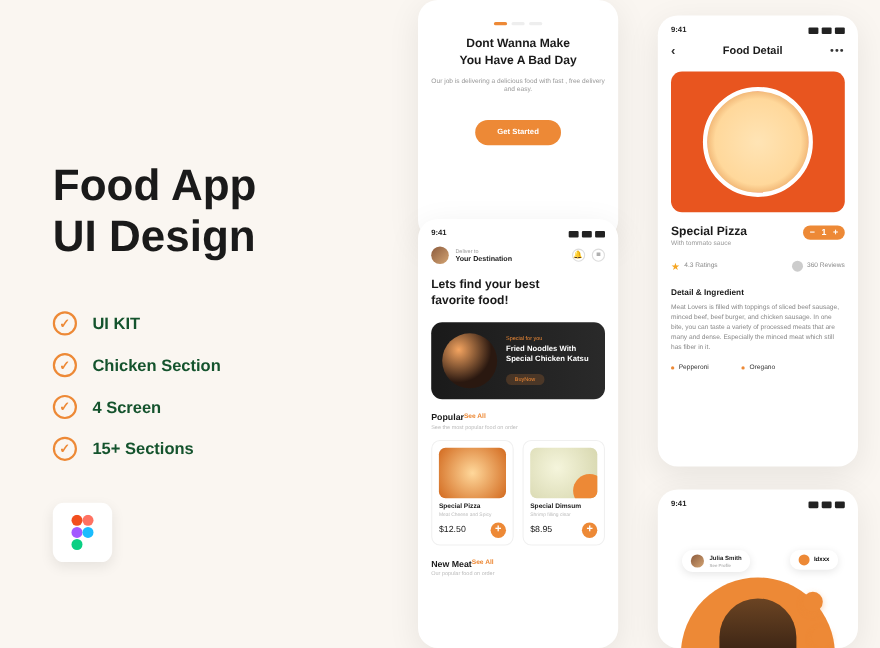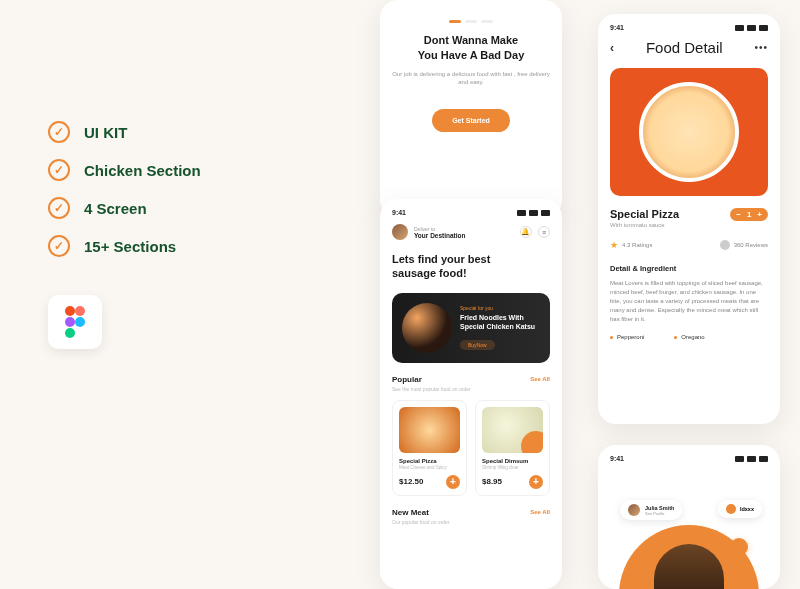--- a/index.html
+++ b/index.html
@@ -32,37 +32,37 @@
 .hl1{font-size:5px;color:#999}
 .hl2{font-size:6.5px;font-weight:700;color:#1a1a1a}
 .hicn{width:12px;height:12px;border-radius:50%;border:1px solid #ddd;display:flex;align-items:center;justify-content:center;font-size:7px;color:#666}
 .hero{font-size:11px;font-weight:700;color:#1a1a1a;line-height:1.3;margin:12px 0}
 .card{background:linear-gradient(90deg,#1a1a1a,#2a2a2a);border-radius:10px;padding:10px;display:flex;align-items:center;gap:8px;margin-bottom:12px}
 .cimg{width:50px;height:50px;border-radius:50%;background:radial-gradient(circle at 30% 30%,#f4a460 0%,#2a1810 60%)}
 .cinfo{flex:1}
 .ct1{font-size:5px;color:#ed8936}
 .ct2{font-size:7px;font-weight:700;color:#fff;line-height:1.3;margin:2px 0}
 .cbuy{font-size:5px;color:#ed8936;background:rgba(237,137,54,.2);padding:2px 8px;border-radius:8px;display:inline-block;margin-top:3px}
-.secr{display:flex;justify-content:space-between;align-items:center;margin-bottom:2px}
+.secr{display:flex;align-items:center;margin-bottom:2px}
 .sec-t{font-size:8px;font-weight:700;color:#1a1a1a}
 .sec-a{font-size:6px;font-weight:600;color:#ed8936}
 .sec-s{font-size:5px;color:#bbb;margin-bottom:8px}
 .grid{display:flex;gap:8px;margin-bottom:12px}
 .fcard{flex:1;background:#fff;border:1px solid #f0f0f0;border-radius:8px;padding:6px}
 .fimg{width:100%;height:46px;border-radius:6px;background:radial-gradient(circle,#ffd89b,#d2691e)}
 .fimg.d{background:radial-gradient(circle at 40% 40%,#f5f5dc,#d4d4aa);position:relative;overflow:hidden}
 .fimg.d::after{content:'';position:absolute;right:-8px;bottom:-8px;width:30px;height:30px;border-radius:50%;background:#ed8936}
 .fn{font-size:6px;font-weight:700;color:#1a1a1a;margin-top:5px}
 .fs{font-size:4.5px;color:#bbb;margin-top:1px}
 .frow{display:flex;justify-content:space-between;align-items:center;margin-top:5px}
-.fp{font-size:8px;font-weight:700;color:#1a1a1a}
+.fp{font-size:8px;font-weight:400;color:#1a1a1a}
 .fadd{width:14px;height:14px;background:#ed8936;border-radius:50%;color:#fff;display:flex;align-items:center;justify-content:center;font-size:10px;font-weight:bold}
 .dhead{display:flex;justify-content:space-between;align-items:center;margin:8px 0 12px}
 .back{font-size:12px;color:#333;font-weight:bold}
-.dtit{font-size:15px;font-weight:400;color:#1a1a1a}
+.dtit{font-size:10px;font-weight:700;color:#1a1a1a}
 .more{color:#333;font-size:10px;letter-spacing:1px}
 .pimg{width:100%;height:128px;border-radius:10px;background:#e8551f;position:relative;overflow:hidden}
 .pizza{position:absolute;left:50%;top:50%;transform:translate(-50%,-50%);width:100px;height:100px;border-radius:50%;background:radial-gradient(circle,#ffe4b5 0%,#ffd89b 60%,#d2691e 100%);border:4px solid #fff}
 .prow{display:flex;justify-content:space-between;align-items:flex-start;margin-top:12px}
 .pname{font-size:11px;font-weight:700;color:#1a1a1a}
 .psub{font-size:6px;color:#999;margin-top:2px}
 .qty{background:#ed8936;border-radius:10px;padding:2px 6px;display:flex;align-items:center;gap:6px;color:#fff;font-size:8px;font-weight:600}
 .meta{display:flex;justify-content:space-between;align-items:center;margin-top:12px}
 .mb{display:flex;align-items:center;gap:4px}
 .star{color:#f5a623;font-size:9px}
@@ -83,20 +83,24 @@
 .blob{position:absolute;left:50%;top:55px;transform:translateX(-50%);width:140px;height:140px;border-radius:50%;background:#ed8936}
 .person{position:absolute;left:50%;bottom:0;transform:translateX(-50%);width:70px;height:50px;border-radius:35px 35px 0 0;background:linear-gradient(180deg,#6b4423,#3b2414)}
 .fab{position:absolute;width:18px;height:18px;border-radius:50%;background:#ed8936;box-shadow:0 2px 6px rgba(237,137,54,.4)}
 .f1{right:20px;top:68px}
 .f2{right:12px;top:100px}
 </style>
 </head>
 <body>
 
 <div class="left">
+  <div class="heading">
+    <div>Food App</div>
+    <div>UI Design</div>
+  </div>
   <div class="features">
     <div class="feat">
         <span class="chk">✓</span>
         <span class="feat-txt">UI KIT</span>
       </div>
     <div class="feat">
         <span class="chk">✓</span>
         <span class="feat-txt">Chicken Section</span>
       </div>
     <div class="feat">
@@ -141,21 +145,21 @@
     </div>
   <div class="hrow">
     <div class="av"></div>
     <div class="hcol">
         <div class="hl1">Deliver to</div>
         <div class="hl2">Your Destination</div>
       </div>
     <div class="hicn">🔔</div>
     <div class="hicn">≡</div>
   </div>
-  <div class="hero"><span>Lets find your best</span><br><span>sausage food!</span></div>
+  <div class="hero"><span>Lets find your best</span><br><span>favorite food!</span></div>
   <div class="card">
     <div class="cimg"></div>
     <div class="cinfo"><div class="ct1">Special for you</div><div class="ct2">Fried Noodles With Special Chicken Katsu</div><div class="cbuy">BuyNow</div></div>
   </div>
   <div class="secr">
       <span class="sec-t">Popular</span>
       <span class="sec-a">See All</span>
     </div>
   <div class="sec-s">See the most popular food on order</div>
   <div class="grid">

